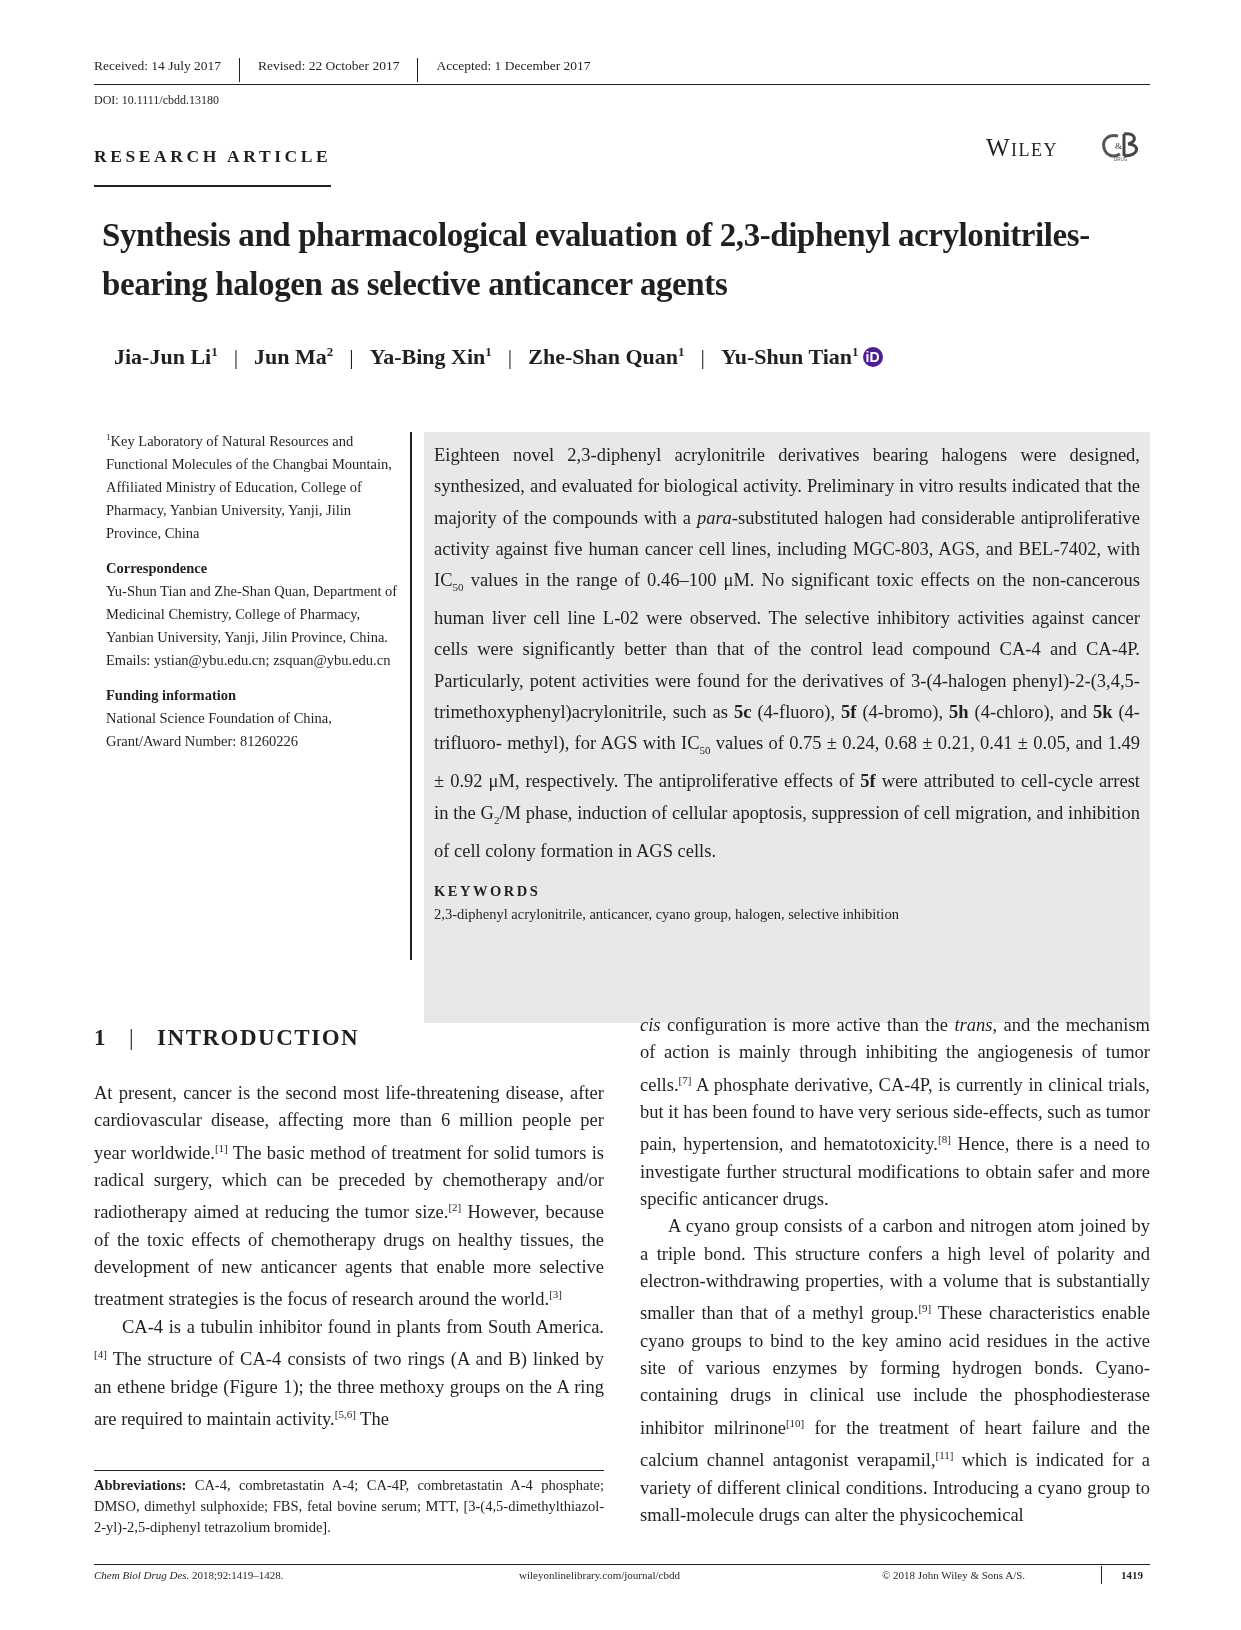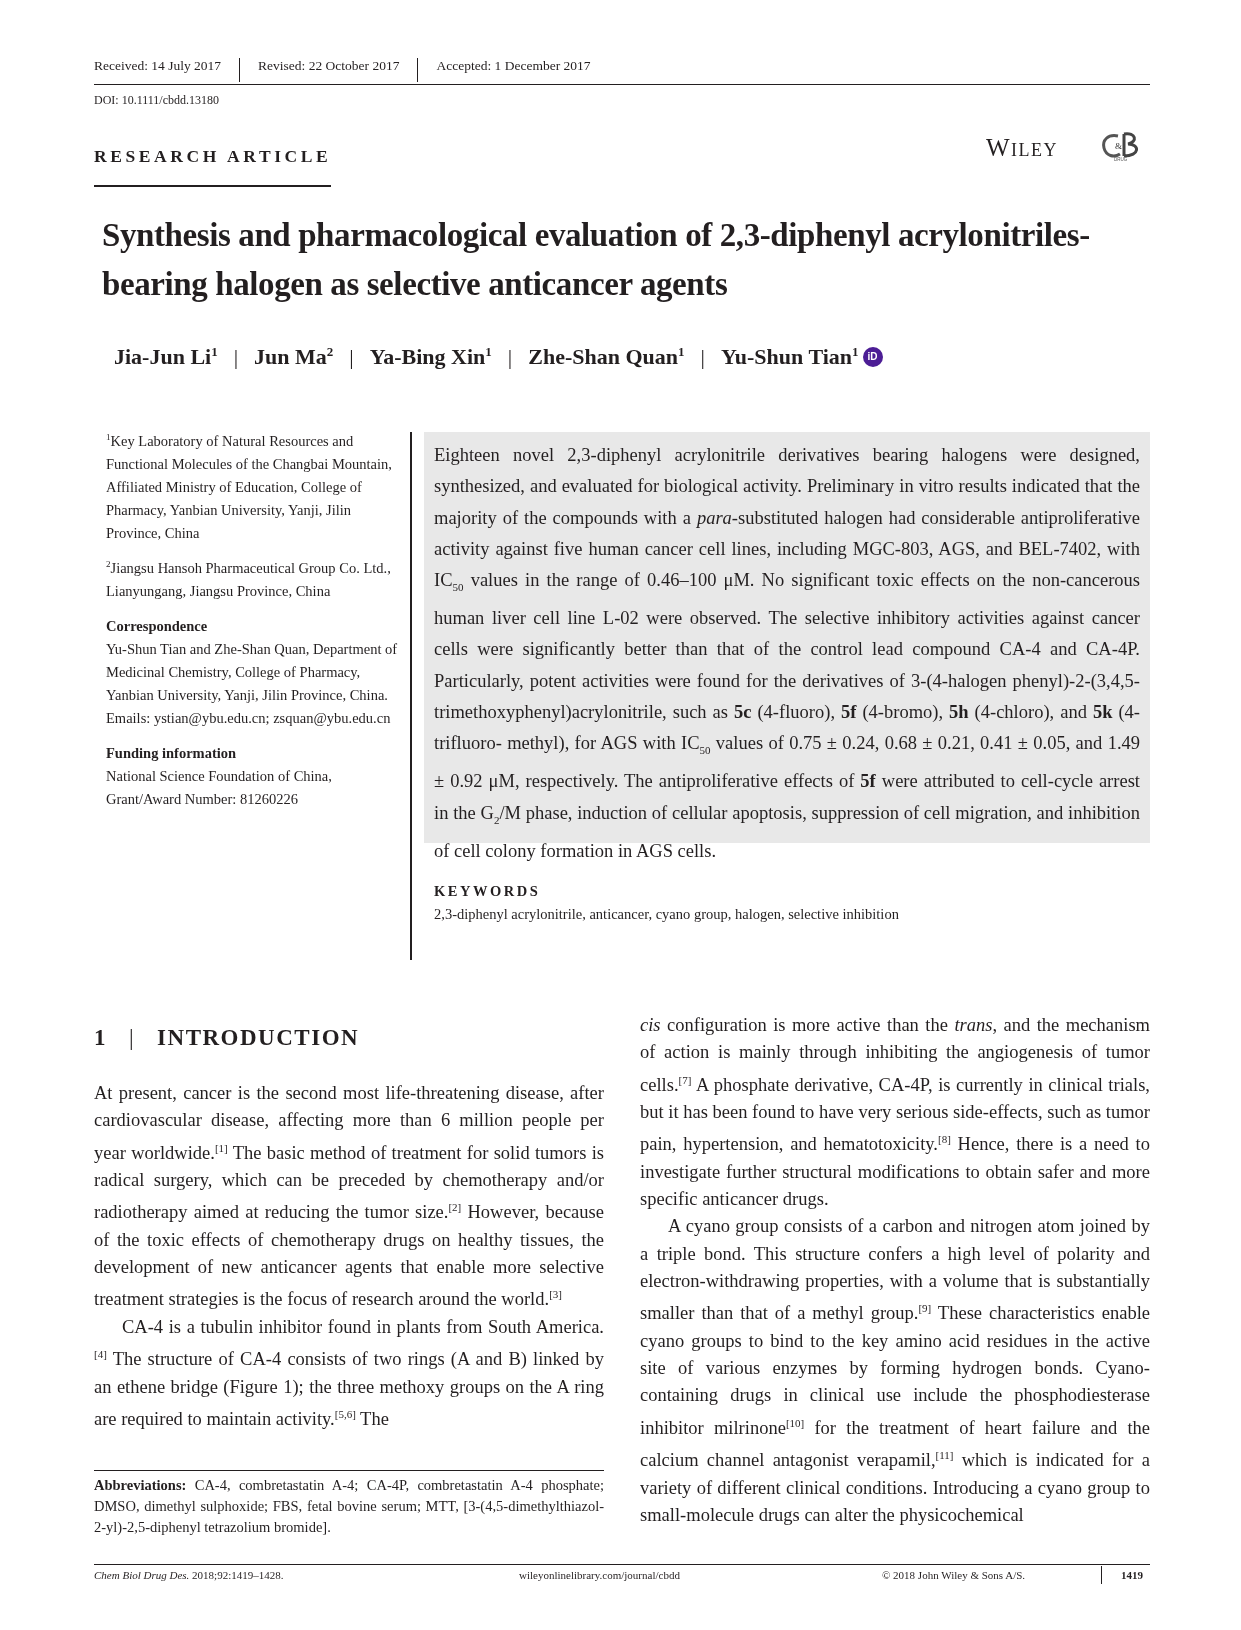--- a/index.html
+++ b/index.html
@@ -10,27 +10,27 @@
   .hdr-dates span { display: inline-block; padding-right: 18px; }
   .hdr-dates .sep { width: 1px; height: 24px; background: #231f20; margin-right: 18px; padding: 0; }
   .doi { left: 94px; top: 93px; font-size: 12px; font-family: Liberation Serif, serif; }
   .art-type { left: 94px; top: 146px; font-weight: bold; font-size: 17.5px; letter-spacing: 3.6px; border-bottom: 2.5px solid #231f20; padding-bottom: 18px; }
   .wiley { left: 986px; top: 134px; font-size: 25px; letter-spacing: 1.5px; font-variant: small-caps; }
   .logo { left: 1100px; top: 130px; width: 48px; height: 34px; }
   .title { left: 94px; top: 203px; width: 1060px; font-size: 33px; font-weight: bold; line-height: 49px; letter-spacing: -0.4px; }
   .authors { left: 94px; top: 344px; font-size: 22px; font-weight: bold; display: flex; align-items: center; white-space: nowrap; margin-left: 20px; }
   .authors sup { font-size: 13px; }
   .authors .bar { font-weight: normal; margin: 0 16px; }
-  .orcid { display: inline-block; width: 20px; height: 20px; border-radius: 50%; background: #4c1d95; color: #fff; font-family: "Liberation Sans", sans-serif; font-size: 10px; text-align: center; line-height: 20px; margin-left: 4px; font-weight: bold; }
+  .orcid { display: inline-block; width: 20px; height: 20px; border-radius: 50%; background: #4c1d95; color: #fff; font-family: "Liberation Sans", sans-serif; font-size: 14px; text-align: center; line-height: 20px; margin-left: 4px; font-weight: bold; }
   .aff { left: 94px; top: 426px; width: 300px; font-size: 14.5px; line-height: 23px; margin-left: 12px; }
   .aff p { margin: 0 0 8px 0; }
   .aff sup { font-size: 9px; }
   .aff h4 { margin: 12px 0 0 0; font-size: 14.5px; }
   .vrule { left: 410px; top: 432px; width: 1.5px; height: 528px; background: #231f20; }
-  .abstract { left: 424px; top: 432px; width: 726px; height: 411px; background: #e8e8e8; box-sizing: border-box; padding: 8px 10px 0 10px; }
+  .abstract { left: 424px; top: 432px; width: 726px; height: 591px; background: #e8e8e8; box-sizing: border-box; padding: 8px 10px 0 10px; }
   .abstract .body { font-size: 18.5px; line-height: 31.3px; text-align: justify; }
   .abstract sub { font-size: 11px; }
   .kw-h { font-weight: bold; font-size: 14.5px; letter-spacing: 2.5px; margin-top: 16px; }
   .kw { font-size: 14.5px; margin-top: 6px; }
   .sec-h { left: 94px; top: 1025px; font-size: 23px; font-weight: bold; letter-spacing: 1.5px; white-space: nowrap; }
   .sec-h .bar { font-weight: normal; margin: 0 22px; }
   .col { font-size: 18.5px; line-height: 27.3px; text-align: justify; }
   .col p { margin: 0; }
   .col .ind { text-indent: 28px; }
   .col sup { font-size: 11px; }
@@ -78,21 +78,20 @@
   <span><span>Ya-Bing Xin</span><sup>1</sup></span>
   <span class="bar">|</span>
   <span><span>Zhe-Shan Quan</span><sup>1</sup></span>
   <span class="bar">|</span>
   <span><span>Yu-Shun Tian</span><sup>1</sup></span>
   <span class="orcid">iD</span>
 </div>
 
 <div class="abs aff">
   <p><sup>1</sup><span>Key Laboratory of Natural Resources and Functional Molecules of the Changbai Mountain, Affiliated Ministry of Education, College of Pharmacy, Yanbian University, Yanji, Jilin Province, China</span></p>
-  <p><sup>2</sup><span>Jiangsu Hansoh Pharmaceutical Group Co. Ltd., Lianyungang, Jiangsu Province, China</span></p>
   <h4>Correspondence</h4>
   <div>Yu-Shun Tian and Zhe-Shan Quan, Department of Medicinal Chemistry, College of Pharmacy, Yanbian University, Yanji, Jilin Province, China.</div>
   <div>Emails: ystian@ybu.edu.cn; zsquan@ybu.edu.cn</div>
   <h4>Funding information</h4>
   <div>National Science Foundation of China, Grant/Award Number: 81260226</div>
 </div>
 
 <div class="abs vrule"></div>
 <div class="abs abstract">
   <div class="body"><span>Eighteen novel 2,3-diphenyl acrylonitrile derivatives bearing halogens were designed, synthesized, and evaluated for biological activity. Preliminary in vitro results indicated that the majority of the compounds with a </span><i>para</i><span>-substituted halogen had considerable antiproliferative activity against five human cancer cell lines, including MGC-803, AGS, and BEL-7402, with IC</span><sub>50</sub><span> values in the range of 0.46–100 μM. No significant toxic effects on the non-cancerous human liver cell line L-02 were observed. The selective inhibitory activities against cancer cells were significantly better than that of the control lead compound CA-4 and CA-4P. Particularly, potent activities were found for the derivatives of 3-(4-halogen phenyl)-2-(3,4,5-trimethoxyphenyl)acrylonitrile, such as </span><b>5c</b><span> (4-fluoro), </span><b>5f</b><span> (4-bromo), </span><b>5h</b><span> (4-chloro), and </span><b>5k</b><span> (4-trifluoro- methyl), for AGS with IC</span><sub>50</sub><span> values of 0.75 ± 0.24, 0.68 ± 0.21, 0.41 ± 0.05, and 1.49 ± 0.92 μM, respectively. The antiproliferative effects of </span><b>5f</b><span> were attributed to cell-cycle arrest in the G</span><sub>2</sub><span>/M phase, induction of cellular apoptosis, suppression of cell migration, and inhibition of cell colony formation in AGS cells.</span></div>

